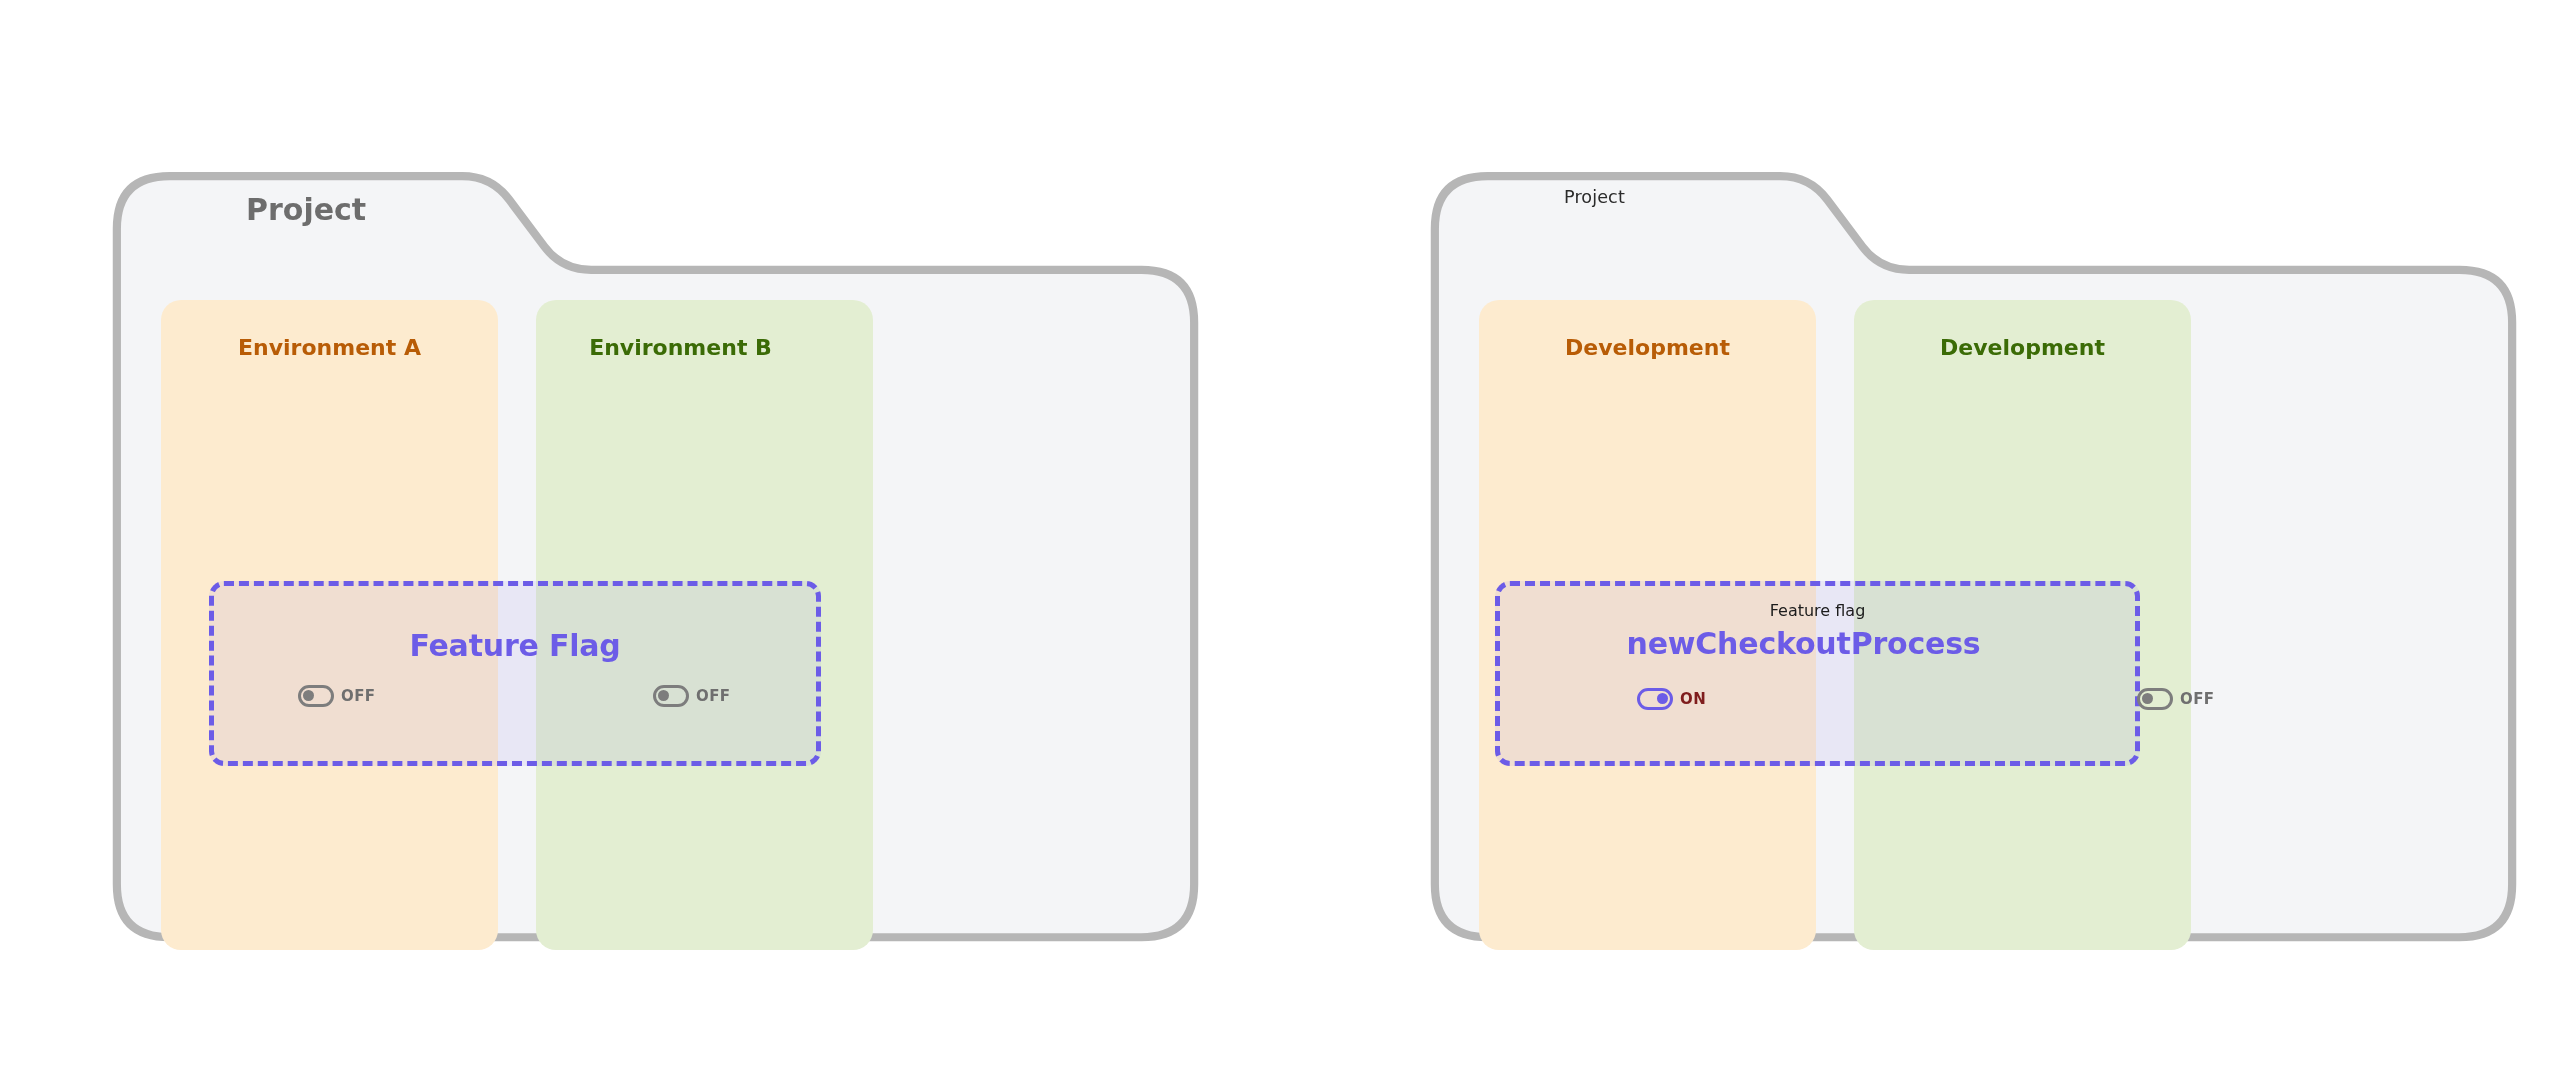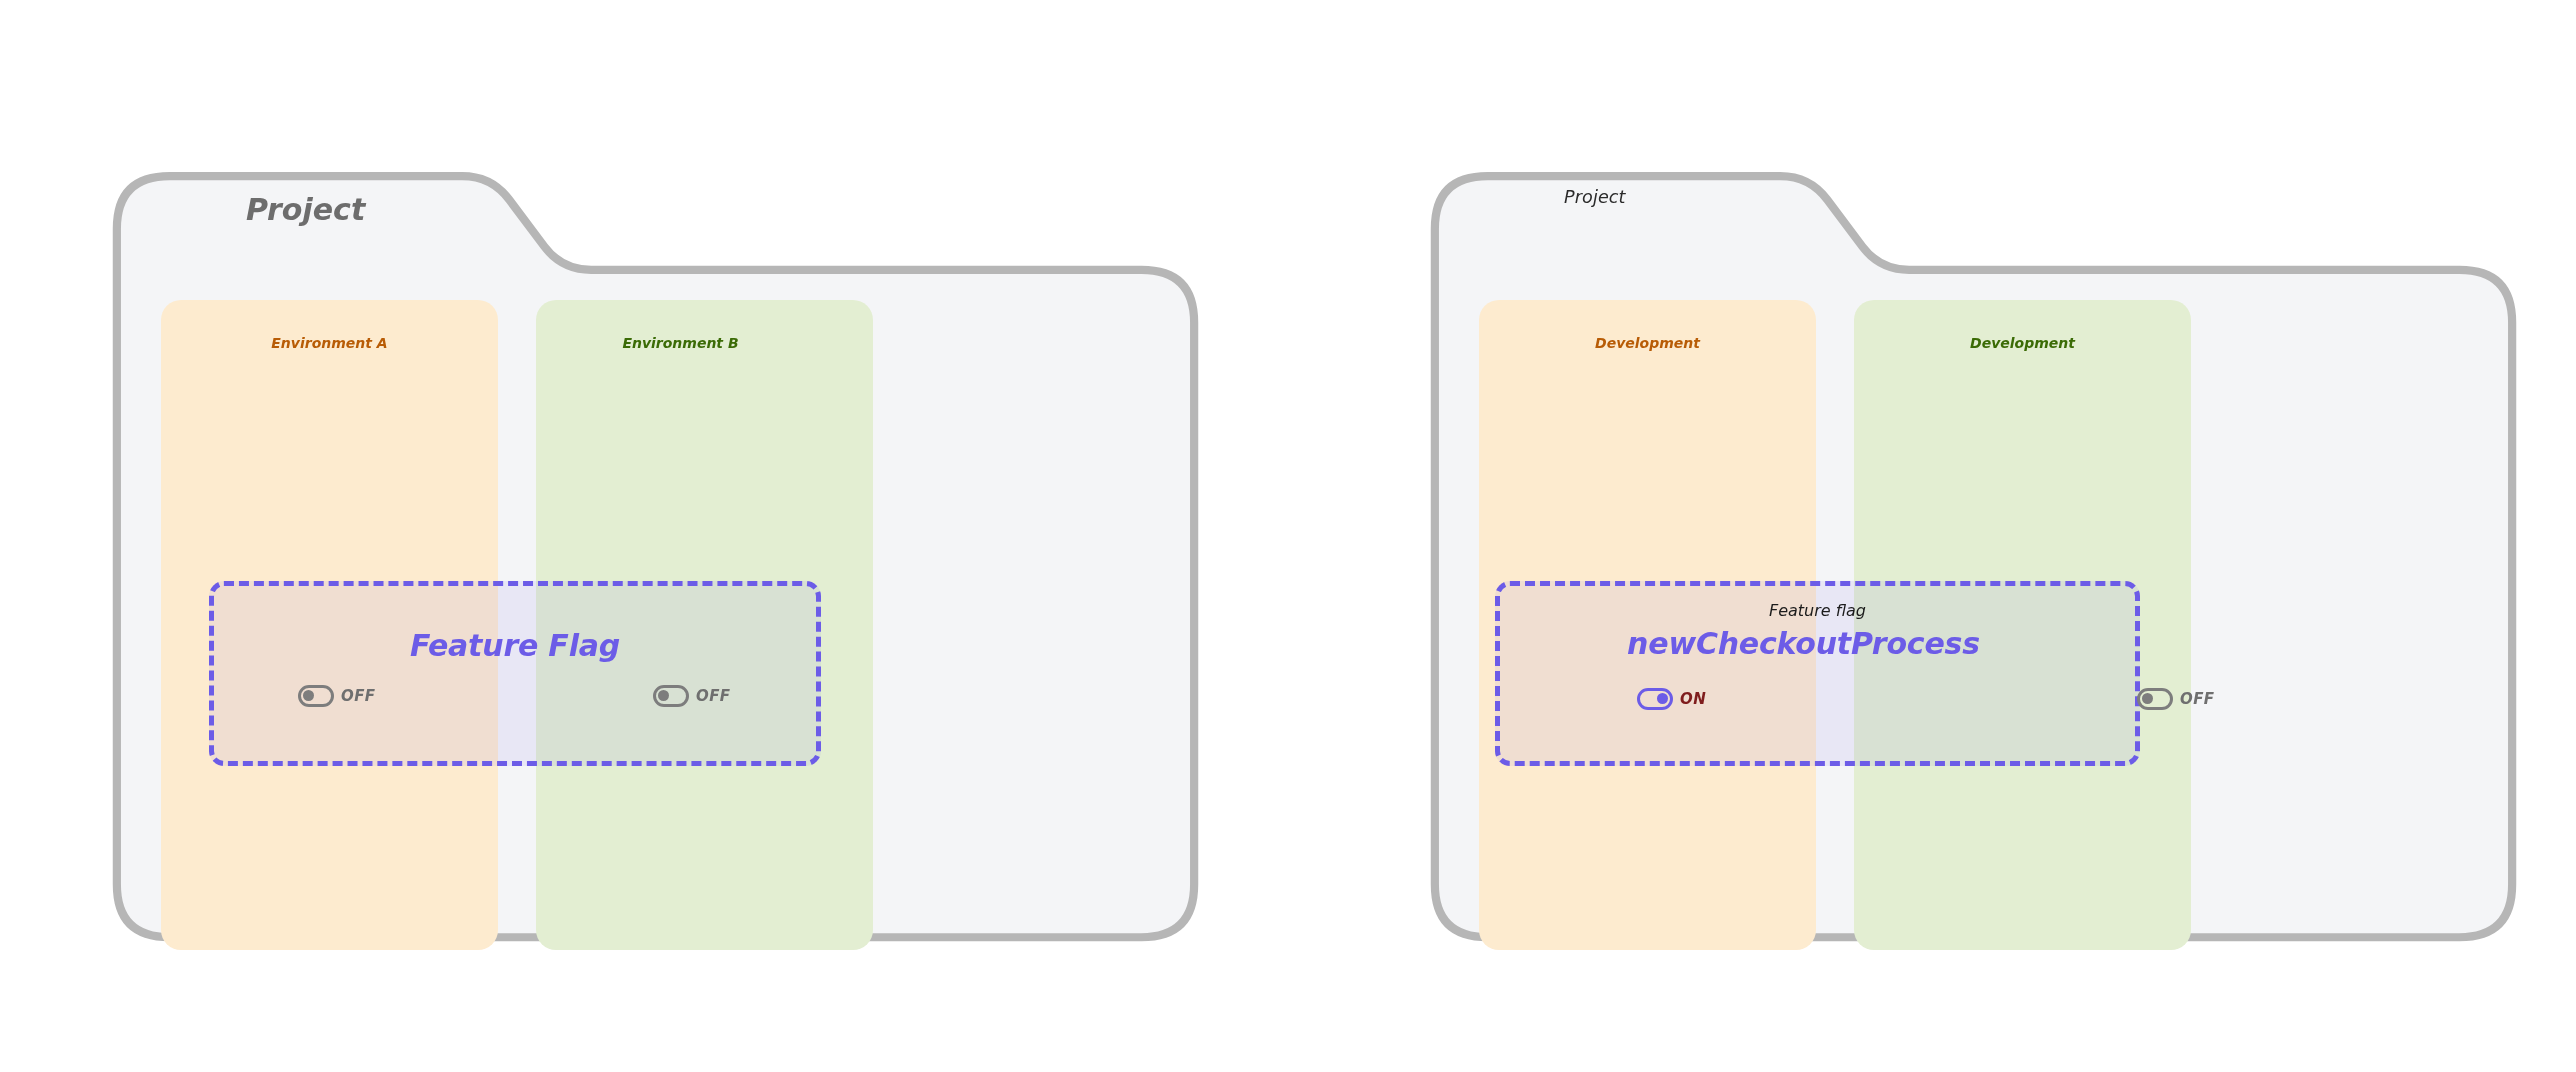--- a/index.html
+++ b/index.html
@@ -17,21 +17,20 @@
 
   .stage {
     position: absolute;
     inset: 0;
   }
 
   
   .folder {
     position: absolute;
     filter: none;
-    font-style: italic;
   }
   .folder-svg {
     position: absolute;
     left: 0;
     top: 0;
     overflow: visible;
   }
 
   
   .folder-title-wrap {
@@ -61,21 +60,21 @@
     box-sizing: border-box;
   }
   .env-box.orange { background: #fdebcf; }
   .env-box.green  { background: #e3eed2; }
 
   .env-label {
     position: absolute;
     left: 0;
     right: 0;
     text-align: center;
-    font-size: 14px;
+    font-size: 22px;
     font-weight: 700;
     white-space: nowrap;
   }
   .env-label.orange { color: #b85c06; }
   .env-label.green  { color: #3b6b06; }
 
   
   .flag-overlay {
     position: absolute;
     box-sizing: border-box;

